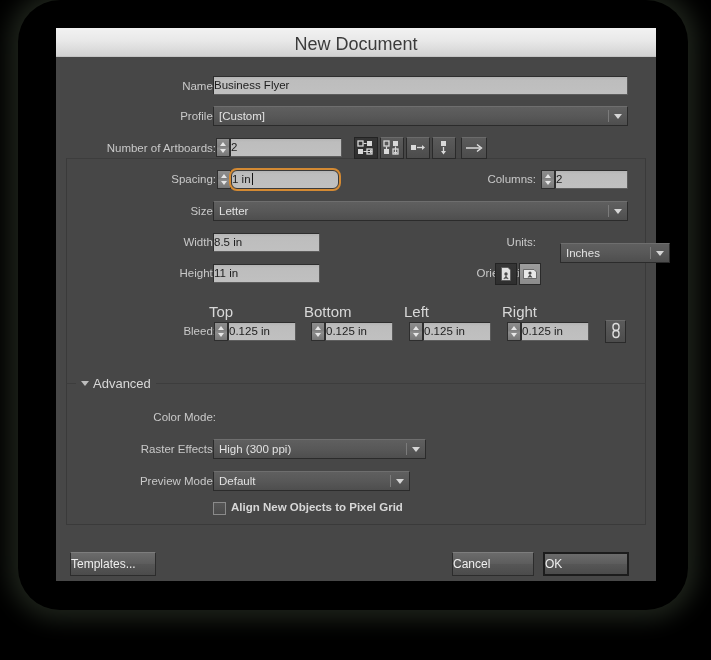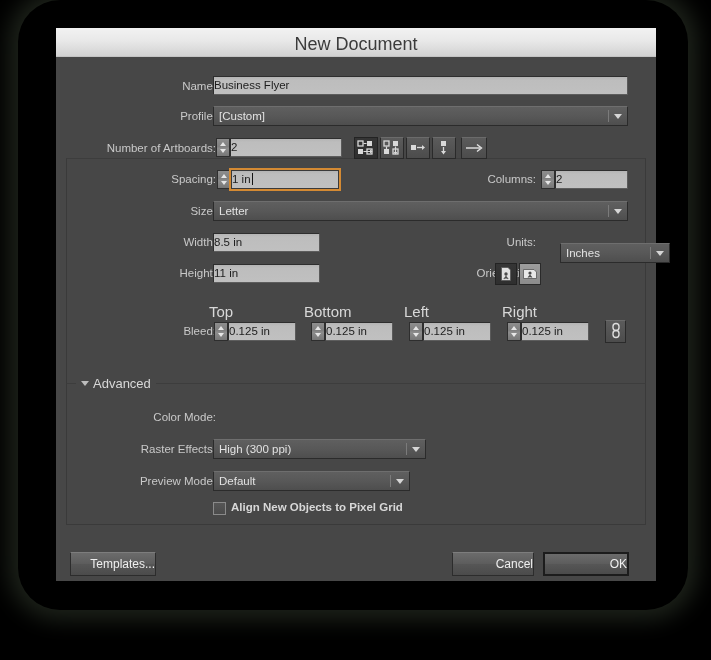--- a/index.html
+++ b/index.html
@@ -97,20 +97,21 @@
     font-size: 11.5px;
     color: #1d1d1d;
     line-height: 17px;
     overflow: hidden;
     white-space: nowrap;
   }
   .field.focused {
     outline: 2px solid #d48a33;
     outline-offset: 0px;
     border-color: #3a3a3a;
+    border-radius: 6px;
   }
   .caret {
     display: inline-block;
     width: 1px;
     height: 12px;
     background: #151515;
     vertical-align: -2px;
     margin-left: 1px;
   }
 
@@ -229,21 +230,21 @@
   
   .btn {
     position: absolute;
     height: 24px;
     background: linear-gradient(to bottom, #6b6b6b 0%, #5d5d5d 48%, #565656 52%, #4b4b4b 100%);
     border: 1px solid #2c2c2c;
     border-top-color: #7d7d7d;
     box-sizing: border-box;
     font-size: 12px;
     color: #efefef;
-    text-align: right;
+    text-align: left;
     line-height: 22px;
   }
   .btn.default {
     border: 2px solid #1c1c1c;
     line-height: 20px;
   }
 </style>
 </head>
 <body>
 

